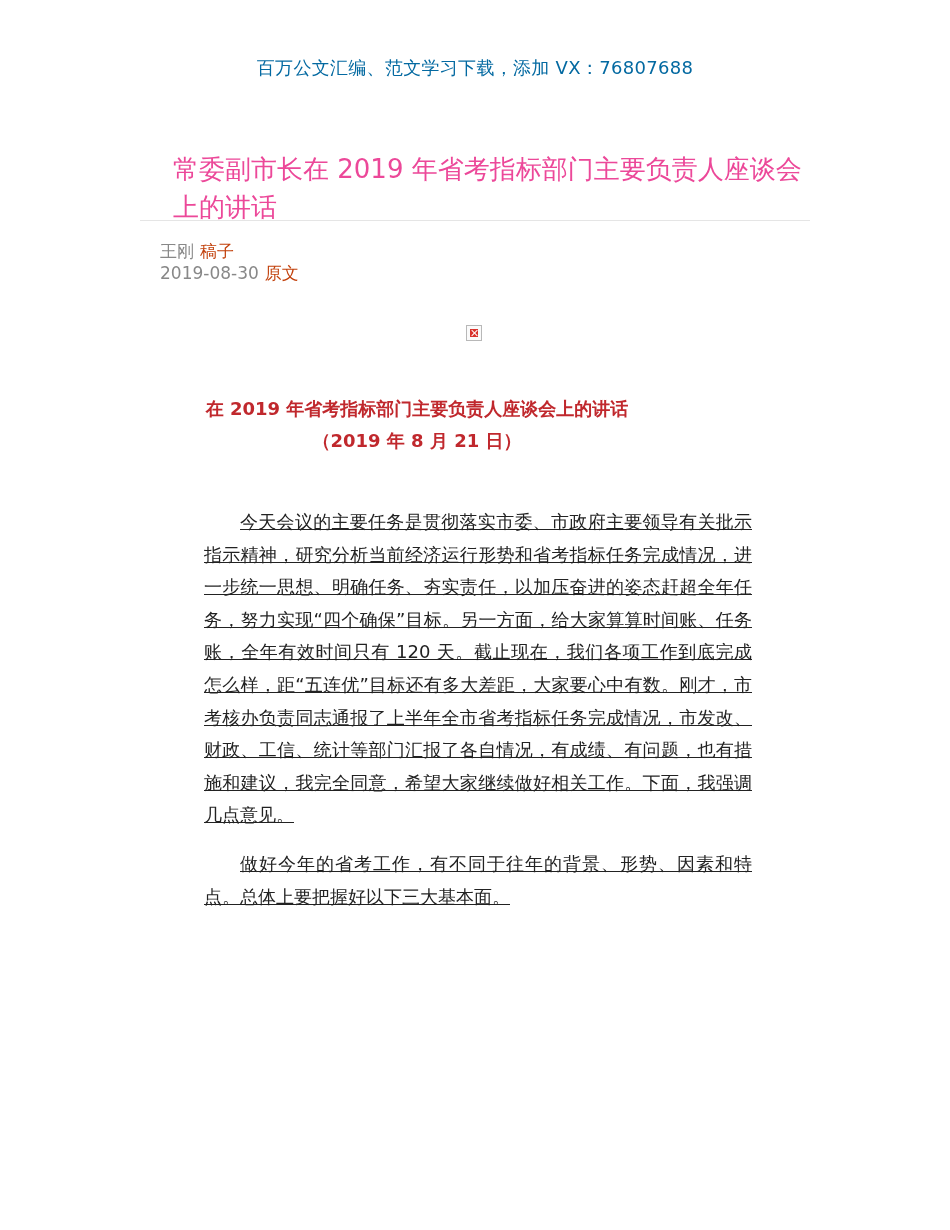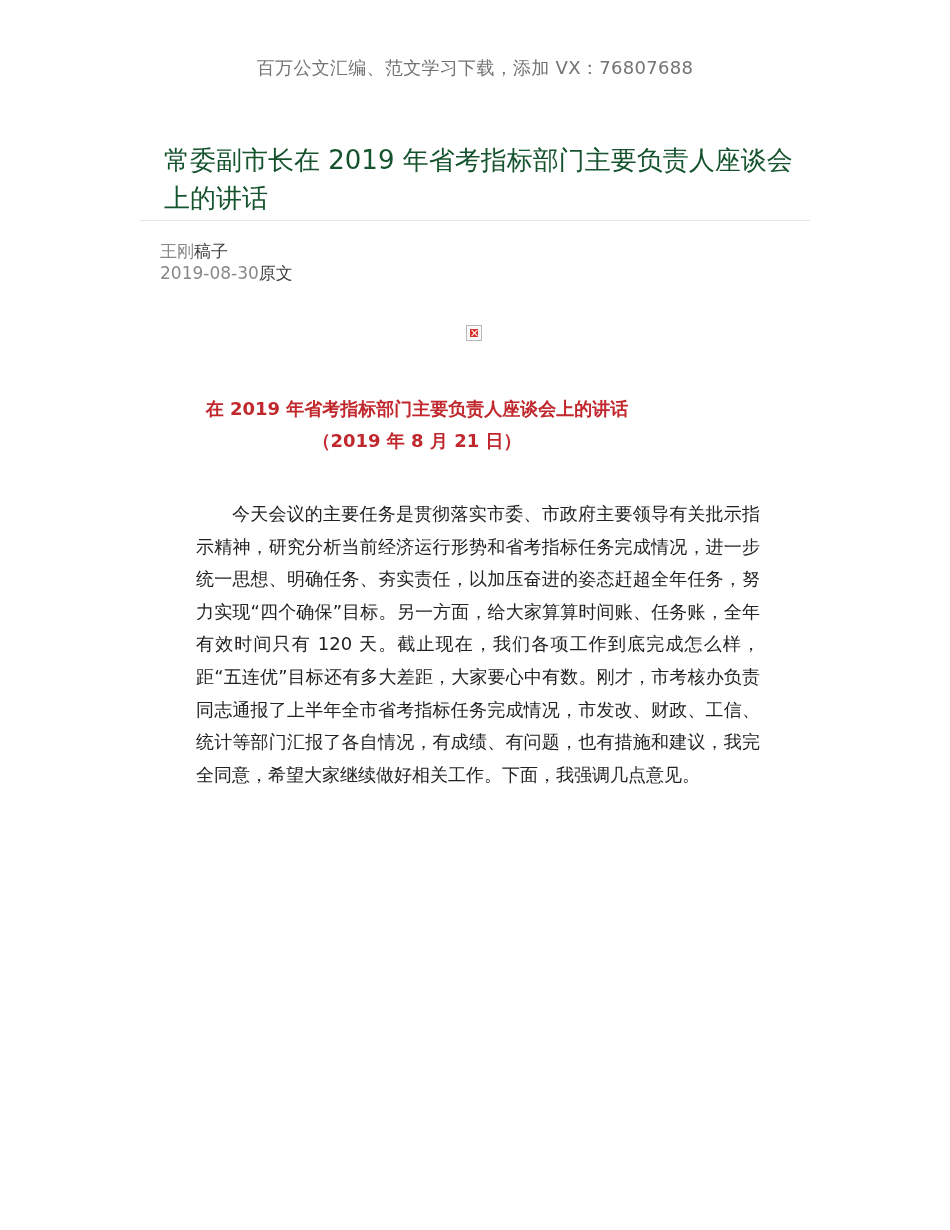--- a/index.html
+++ b/index.html
@@ -3,33 +3,33 @@
 <meta charset="utf-8">
 <style>
   html, body { margin: 0; padding: 0; background: #ffffff; }
   body {
     width: 950px; height: 1230px; position: relative; overflow: hidden;
     font-family: "DejaVu Sans", "Liberation Sans", sans-serif;
     color: #222;
   }
   .banner {
     position: absolute; top: 56px; left: 0; width: 950px;
-    text-align: center; color: #737373; font-size: 18px; letter-spacing: 0.3px;
+    text-align: center; color: #0369a1; font-size: 18px; letter-spacing: 0.3px;
   }
   .title {
     position: absolute; top: 137px; left: 160px; width: 640px;
-    font-size: 26px; line-height: 38px; color: #14532d; font-weight: normal;
-    margin: 4px;
+    font-size: 26px; line-height: 38px; color: #ec4899; font-weight: normal;
+    margin: 13px;
   }
   .divider {
     position: absolute; top: 220px; left: 140px; width: 670px; height: 1px;
     background: #e5e5e5;
   }
   .meta { position: absolute; left: 160px; font-size: 17px; line-height: 22px; color: #888; }
-  .meta .link { color: #404040; text-decoration: none; }
+  .meta .link { color: #c2410c; margin-left: 6px; text-decoration: none; }
   .meta-1 { top: 240px; }
   .meta-2 { top: 262px; text-align: right; }
   .broken-img {
     position: absolute; top: 325px; left: 466px; width: 16px; height: 16px;
     border: 1px solid #b8b8b8; background: #fafafa; box-sizing: border-box;
   }
   .broken-img .x {
     position: absolute; top: 3px; left: 3px; width: 8px; height: 8px;
     background: #d9312b;
   }
@@ -41,21 +41,21 @@
   .doc-heading {
     position: absolute; left: 0; width: 834px; text-align: center;
     color: #c0282d; font-weight: bold; font-size: 18px;
   }
   .doc-heading-1 { top: 397px; }
   .doc-heading-2 { top: 429px; }
   .body {
     position: absolute; top: 490px; left: 188px; width: 580px;
     font-size: 18px; line-height: 32.6px; color: #222;
   }
-  .body p { margin: 8px; text-indent: 36px; text-align: justify; }
+  .body p { margin: 16px; text-indent: 36px; text-align: justify; text-decoration: underline; }
   .body p.section-head { font-weight: bold; }
   .body strong { font-weight: bold; }
 </style>
 </head>
 <body>
 
 <div class="banner">百万公文汇编、范文学习下载，添加 VX：76807688</div>
 
 <h1 class="title">常委副市长在 2019 年省考指标部门主要负责人座谈会上的讲话</h1>
 
@@ -70,13 +70,14 @@
 
 <div class="broken-img">
     <div class="x"></div>
   </div>
 
 <div class="doc-heading doc-heading-1">在 2019 年省考指标部门主要负责人座谈会上的讲话</div>
 <div class="doc-heading doc-heading-2">（2019 年 8 月 21 日）</div>
 
 <div class="body">
   <p>今天会议的主要任务是贯彻落实市委、市政府主要领导有关批示指示精神，研究分析当前经济运行形势和省考指标任务完成情况，进一步统一思想、明确任务、夯实责任，以加压奋进的姿态赶超全年任务，努力实现“四个确保”目标。另一方面，给大家算算时间账、任务账，全年有效时间只有 120 天。截止现在，我们各项工作到底完成怎么样，距“五连优”目标还有多大差距，大家要心中有数。刚才，市考核办负责同志通报了上半年全市省考指标任务完成情况，市发改、财政、工信、统计等部门汇报了各自情况，有成绩、有问题，也有措施和建议，我完全同意，希望大家继续做好相关工作。下面，我强调几点意见。</p>
+  <p>做好今年的省考工作，有不同于往年的背景、形势、因素和特点。总体上要把握好以下三大基本面。</p>
 </div>
 
 </body></html>

